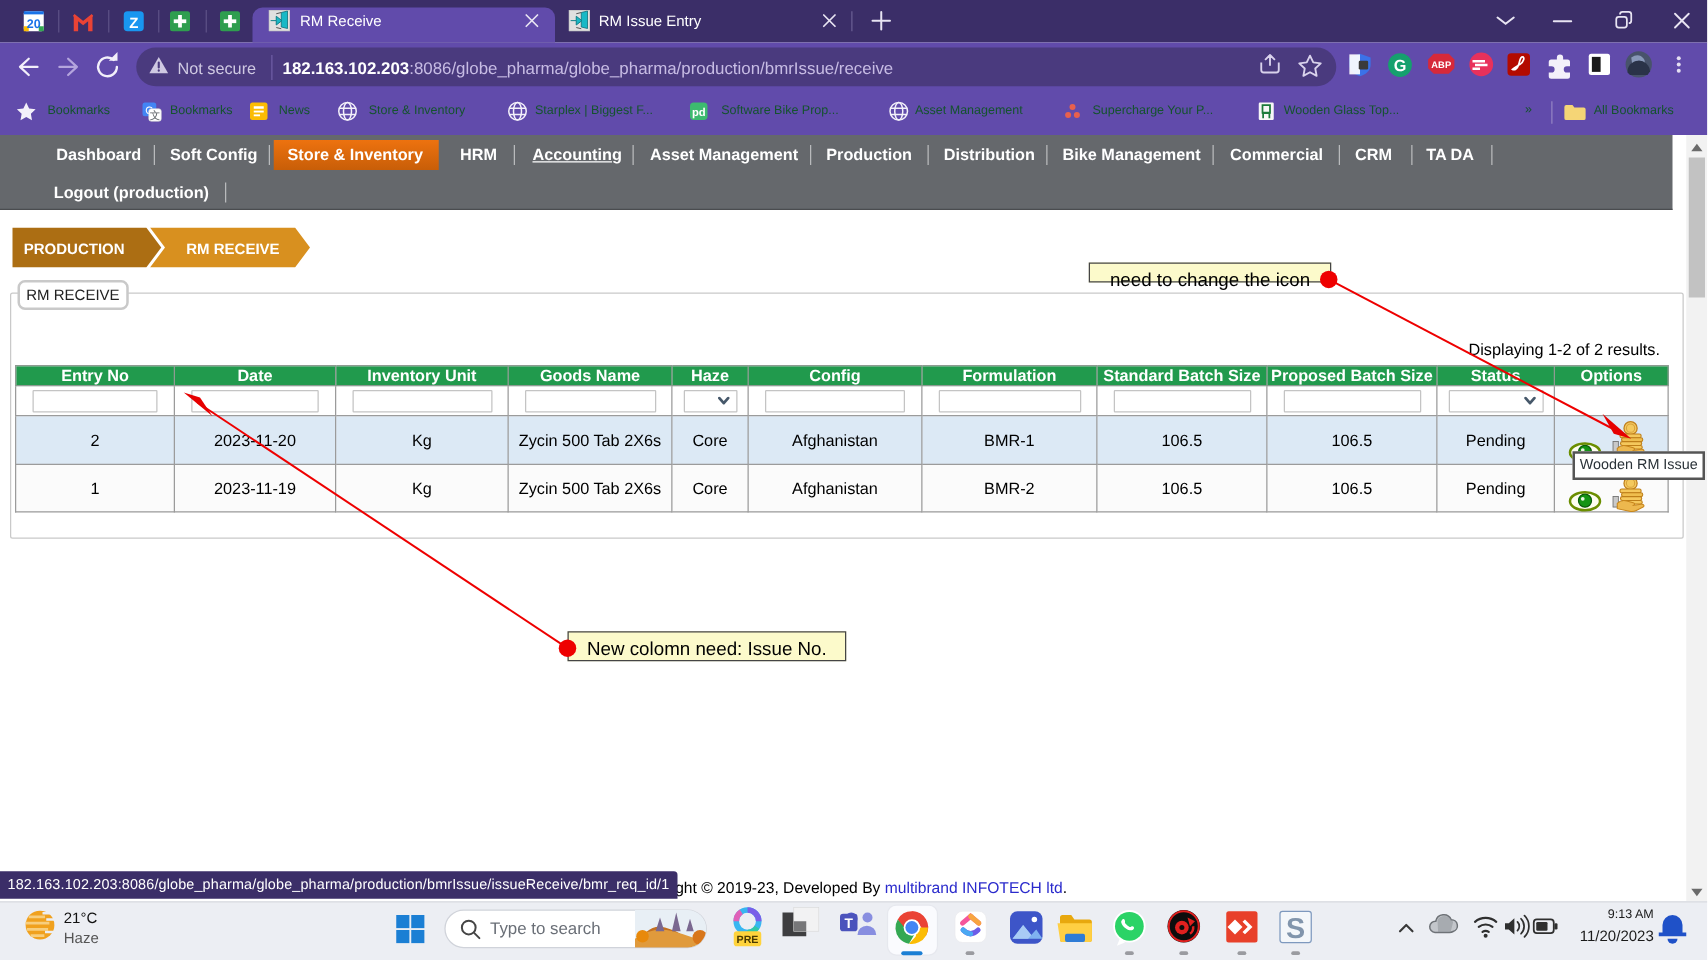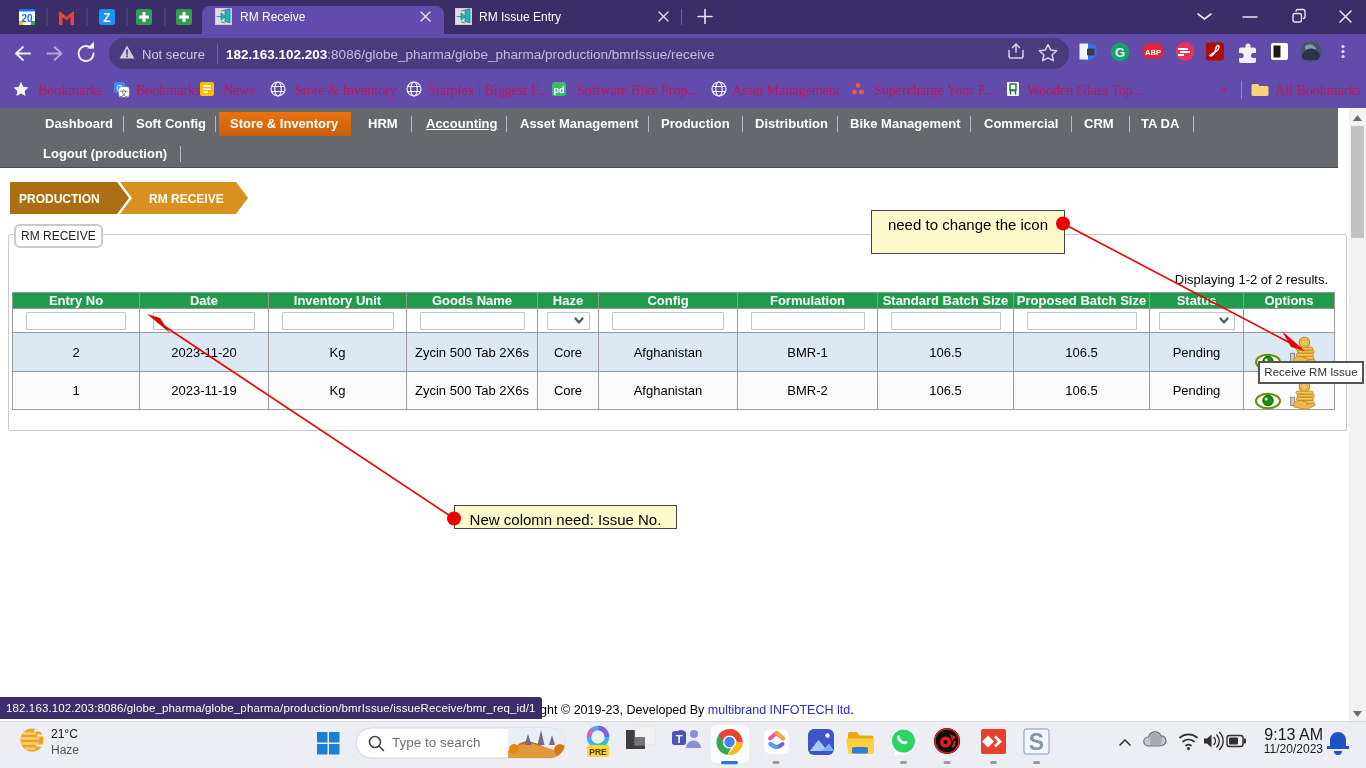--- a/index.html
+++ b/index.html
@@ -7,21 +7,21 @@
   #frame { position:relative; width:1366px; height:768px; font-family:"Liberation Sans", sans-serif; background:#fff; overflow:hidden; }
   .abs { position:absolute; }
 
   
   #titlebar { left:0; top:0; width:1366px; height:34px; background:#3B2E68; }
   #toolbar  { left:0; top:34px; width:1366px; height:38px; background:#614BAB; }
   #bookbar  { left:0; top:72px; width:1366px; height:36px; background:#614BAB; }
   .tab-active { left:202px; top:6px; width:242px; height:28px; background:#614BAB; border-radius:8px 8px 0 0; }
   .tab-title { color:#fff; font-size:12px; white-space:nowrap; }
   #addrpill { left:109px; top:38px; width:960px; height:31px; border-radius:15.5px; background:#4A3A7E; }
-  .bm-item { color:#be185d; font-size:14px; white-space:nowrap;font-family:Liberation Serif, serif; }
+  .bm-item { color:#14532d; font-size:10px; white-space:nowrap; }
 
   
   #page { left:0; top:108px; width:1349px; height:613px; background:#fff; }
   #scrollcol { left:1349px; top:108px; width:17px; height:613px; background:#f2f2f2; }
   #navbar { left:0; top:1px; width:1338px; height:60px; background:#65686C; border-bottom:1px solid #4a4c4f; }
   .nav-item { position:absolute; color:#fff; font-weight:bold; font-size:13px; line-height:30px; white-space:nowrap; top:1px; }
   .nav-sep { position:absolute; width:1px; height:16px; background:#b9babc; top:8px; }
   #storetab { position:absolute; left:219px; top:4px; height:24px; padding:0 13px 0 11px; line-height:24px; background:linear-gradient(#ED720F,#C85E08); color:#fff; font-weight:bold; font-size:13px; }
 
   #fieldset { position:absolute; left:8px; top:126px; width:1339px; height:197px; border:1px solid #c9c9c9; border-radius:2px; }
@@ -349,24 +349,24 @@
           <rect x="0.5" y="19" width="5" height="10" fill="#c9c9c9" stroke="#6e6e6e" stroke-width="0.8"></rect>
           <path d="M4.5 25.5 c2.5 -2.5 6 -3 9 -2.2 l6 1.6 c2 .5 1.6 2.6 -.6 2.7 l8 -1.2 c2.6 -.4 3.8 1.6 1.5 2.8 l-6 3 c-2 1 -4.2 1.2 -6.4 .7 l-11.5 -2.4 z" fill="#EDB84E" stroke="#C8861B" stroke-width="1"></path>
         </g>
       </defs>
       <use href="#eye" x="18" y="34"></use>
       <use href="#coins" transform="translate(40,9) scale(0.85)"></use>
       <use href="#eye" x="18" y="73"></use>
       <use href="#coins" transform="translate(40,53) scale(0.85)"></use>
     </svg>
 
-    <div class="note" style="left:871px; top:102px; width:194px; height:44px; line-height:27px;">need to change the icon</div>
+    <div class="note" style="left:871px; top:102px; width:194px; height:16px; line-height:27px;">need to change the icon</div>
     <div class="note" style="left:454px; top:397px; width:223px; height:24px; line-height:28px;">New colomn need: Issue No.</div>
 
-    <div id="tooltip">Receive RM Issue</div>
+    <div id="tooltip">Wooden RM Issue</div>
 
     <div id="footer">Copyright © 2019-23, Developed By <span style="color:#2a2acc;">multibrand INFOTECH ltd</span>.</div>
     <div id="statusbub">182.163.102.203:8086/globe_pharma/globe_pharma/production/bmrIssue/issueReceive/bmr_req_id/1</div>
   </div>
 
   <div id="scrollcol" class="abs"></div>
   <svg class="abs" style="left:1349px; top:110px;" width="17" height="16" viewBox="0 0 17 16">
       <polygon points="8.5,5 13,11 4,11" fill="#6b6b6b"></polygon>
     </svg>
   <div class="abs" style="left:1351px; top:126px; width:13px; height:112px; background:#c2c2c2;"></div>
@@ -514,16 +514,16 @@
       <path d="M119.6 11.5 a12 12 0 0 1 0 17"></path>
     </g>
 
     <rect x="127" y="14.5" width="16" height="11" rx="2.5" fill="none" stroke="#2f2f2f" stroke-width="1.4"></rect>
     <rect x="129" y="16.5" width="9" height="7" rx="1" fill="#2f2f2f"></rect>
     <rect x="143.5" y="17.5" width="2.5" height="5" rx="1" fill="#2f2f2f"></rect>
 
     <path d="M238 11 a8 8 0 0 1 8 8 v6 h3 v3 h-22 v-3 h3 v-6 a8 8 0 0 1 8 -8 z" fill="#1F51C8"></path>
     <path d="M234 30 a4 4 0 0 0 8 0 z" fill="#1F51C8"></path>
   </svg>
-  <div class="abs" style="left:1263px; top:726px; width:60px; text-align:right; font-size:16px; color:#1a1a1a;">9:13 AM</div>
+  <div class="abs" style="left:1263px; top:726px; width:60px; text-align:right; font-size:10px; color:#1a1a1a;">9:13 AM</div>
   <div class="abs" style="left:1253px; top:742px; width:70px; text-align:right; font-size:12px; color:#1a1a1a;">11/20/2023</div>
 
 </div>
 
 </body></html>

